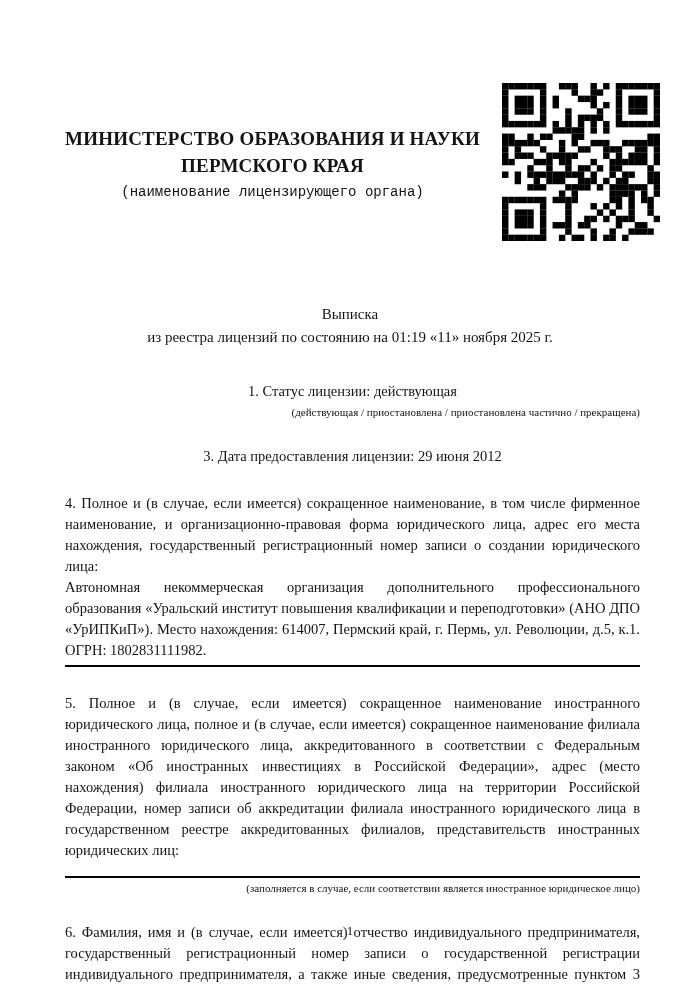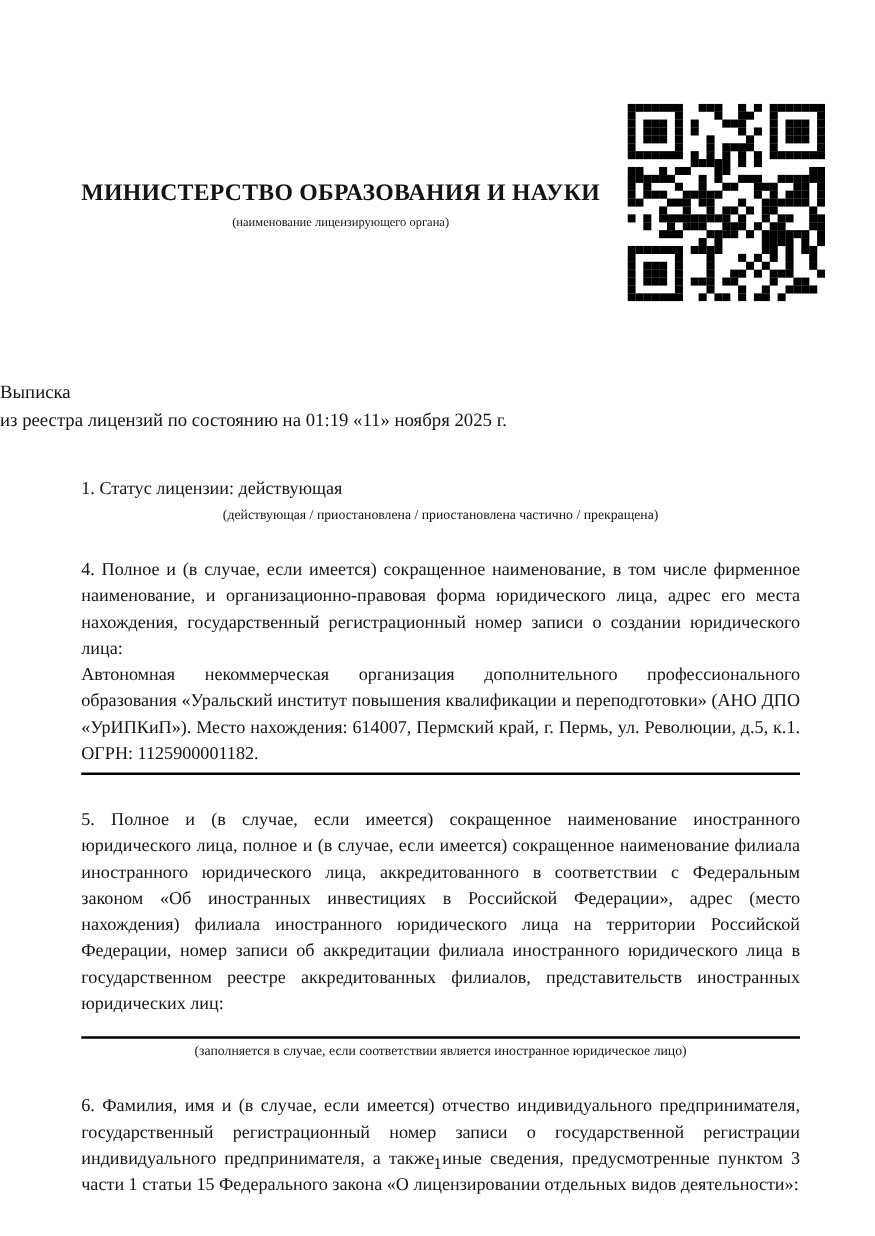--- a/index.html
+++ b/index.html
@@ -4,42 +4,43 @@
 <style>
   html,body{margin:0;padding:0;background:#888;}
   .page{
     width:700px;height:989px;background:#ffffff;position:relative;
     margin:0 auto;font-family:"Liberation Serif","DejaVu Serif",serif;
     color:#141414;overflow:hidden;
   }
   .header{display:flex;align-items:center;padding:83px 40px 0 65px;}
   .header-text{flex:1;text-align:center;padding-right:22px;}
   .ministry{font-weight:bold;font-size:19px;line-height:27px;letter-spacing:.2px;}
-  .header-caption{font-size:10px;margin-top:5px;}
+  .header-caption{font-size:14px;margin-top:5px;font-family:Liberation Mono, monospace;}
   .qr-wrap{width:158px;height:158px;flex:0 0 auto;}
   .qr-wrap svg{display:block;width:158px;height:158px;}
-  .doc-title{margin-top:62px;font-size:15px;line-height:23px;}
+  .doc-title{text-align:center;margin-top:62px;font-size:15px;line-height:23px;}
   .content{padding:0 60px 0 65px;margin-top:32px;font-size:14.5px;}
   .item{margin-bottom:26px;}
-  .item-text{line-height:21px;}
+  .item-text{line-height:21px;text-align:center;}
   .justify{text-align:justify;font-family:Liberation Serif, serif;}
-  .item-caption{text-align:center;font-size:11px;margin-top:3px;line-height:15px;}
+  .item-caption{text-align:right;font-size:11px;margin-top:3px;line-height:15px;}
   .rule{border-top:2px solid #000;margin-top:4px;height:0;}
   .rule.spaced{margin-top:15px;}
   .page-number{position:absolute;top:923px;left:0;right:0;text-align:center;font-size:13px;}
 </style>
 </head>
 <body>
 
 <div class="page">
 
   <div class="header">
     <div class="header-text">
       <div class="ministry">
         <div>МИНИСТЕРСТВО ОБРАЗОВАНИЯ И НАУКИ</div>
+        <div>ПЕРМСКОГО КРАЯ</div>
       </div>
       <div class="header-caption">(наименование лицензирующего органа)</div>
     </div>
     <div class="qr-wrap">
       <svg id="qr-svg" viewBox="0 0 157.5 157.5" fill="#000000">
           <rect x="0.00" y="0.00" width="6.42" height="6.42"></rect>
           <rect x="6.30" y="0.00" width="6.42" height="6.42"></rect>
           <rect x="12.60" y="0.00" width="6.42" height="6.42"></rect>
           <rect x="18.90" y="0.00" width="6.42" height="6.42"></rect>
           <rect x="25.20" y="0.00" width="6.42" height="6.42"></rect>
@@ -361,24 +362,27 @@
   </div>
 
   <div class="content">
 
     <div class="item">
       <div class="item-text">1. Статус лицензии: действующая</div>
       <div class="item-caption">(действующая / приостановлена / приостановлена частично / прекращена)</div>
     </div>
 
 
+    <div class="item">
+      <div class="item-text">3. Дата предоставления лицензии: 29 июня 2012</div>
+    </div>
 
     <div class="item">
       <div class="item-text justify">4. Полное и (в случае, если имеется) сокращенное наименование, в том числе фирменное наименование, и организационно-правовая форма юридического лица, адрес его места нахождения, государственный регистрационный номер записи о создании юридического лица:</div>
-      <div class="item-text justify">Автономная некоммерческая организация дополнительного профессионального образования «Уральский институт повышения квалификации и переподготовки» (АНО ДПО «УрИПКиП»). Место нахождения: 614007, Пермский край, г. Пермь, ул. Революции, д.5, к.1. ОГРН: 1125900001182.</div>
+      <div class="item-text justify">Автономная некоммерческая организация дополнительного профессионального образования «Уральский институт повышения квалификации и переподготовки» (АНО ДПО «УрИПКиП»). Место нахождения: 614007, Пермский край, г. Пермь, ул. Революции, д.5, к.1. ОГРН: 1802831111982.</div>
       <div class="rule"></div>
     </div>
 
     <div class="item">
       <div class="item-text justify">5. Полное и (в случае, если имеется) сокращенное наименование иностранного юридического лица, полное и (в случае, если имеется) сокращенное наименование филиала иностранного юридического лица, аккредитованного в соответствии с Федеральным законом «Об иностранных инвестициях в Российской Федерации», адрес (место нахождения) филиала иностранного юридического лица на территории Российской Федерации, номер записи об аккредитации филиала иностранного юридического лица в государственном реестре аккредитованных филиалов, представительств иностранных юридических лиц:</div>
       <div class="rule spaced"></div>
       <div class="item-caption">(заполняется в случае, если соответствии является иностранное юридическое лицо)</div>
     </div>
 
     <div class="item">

